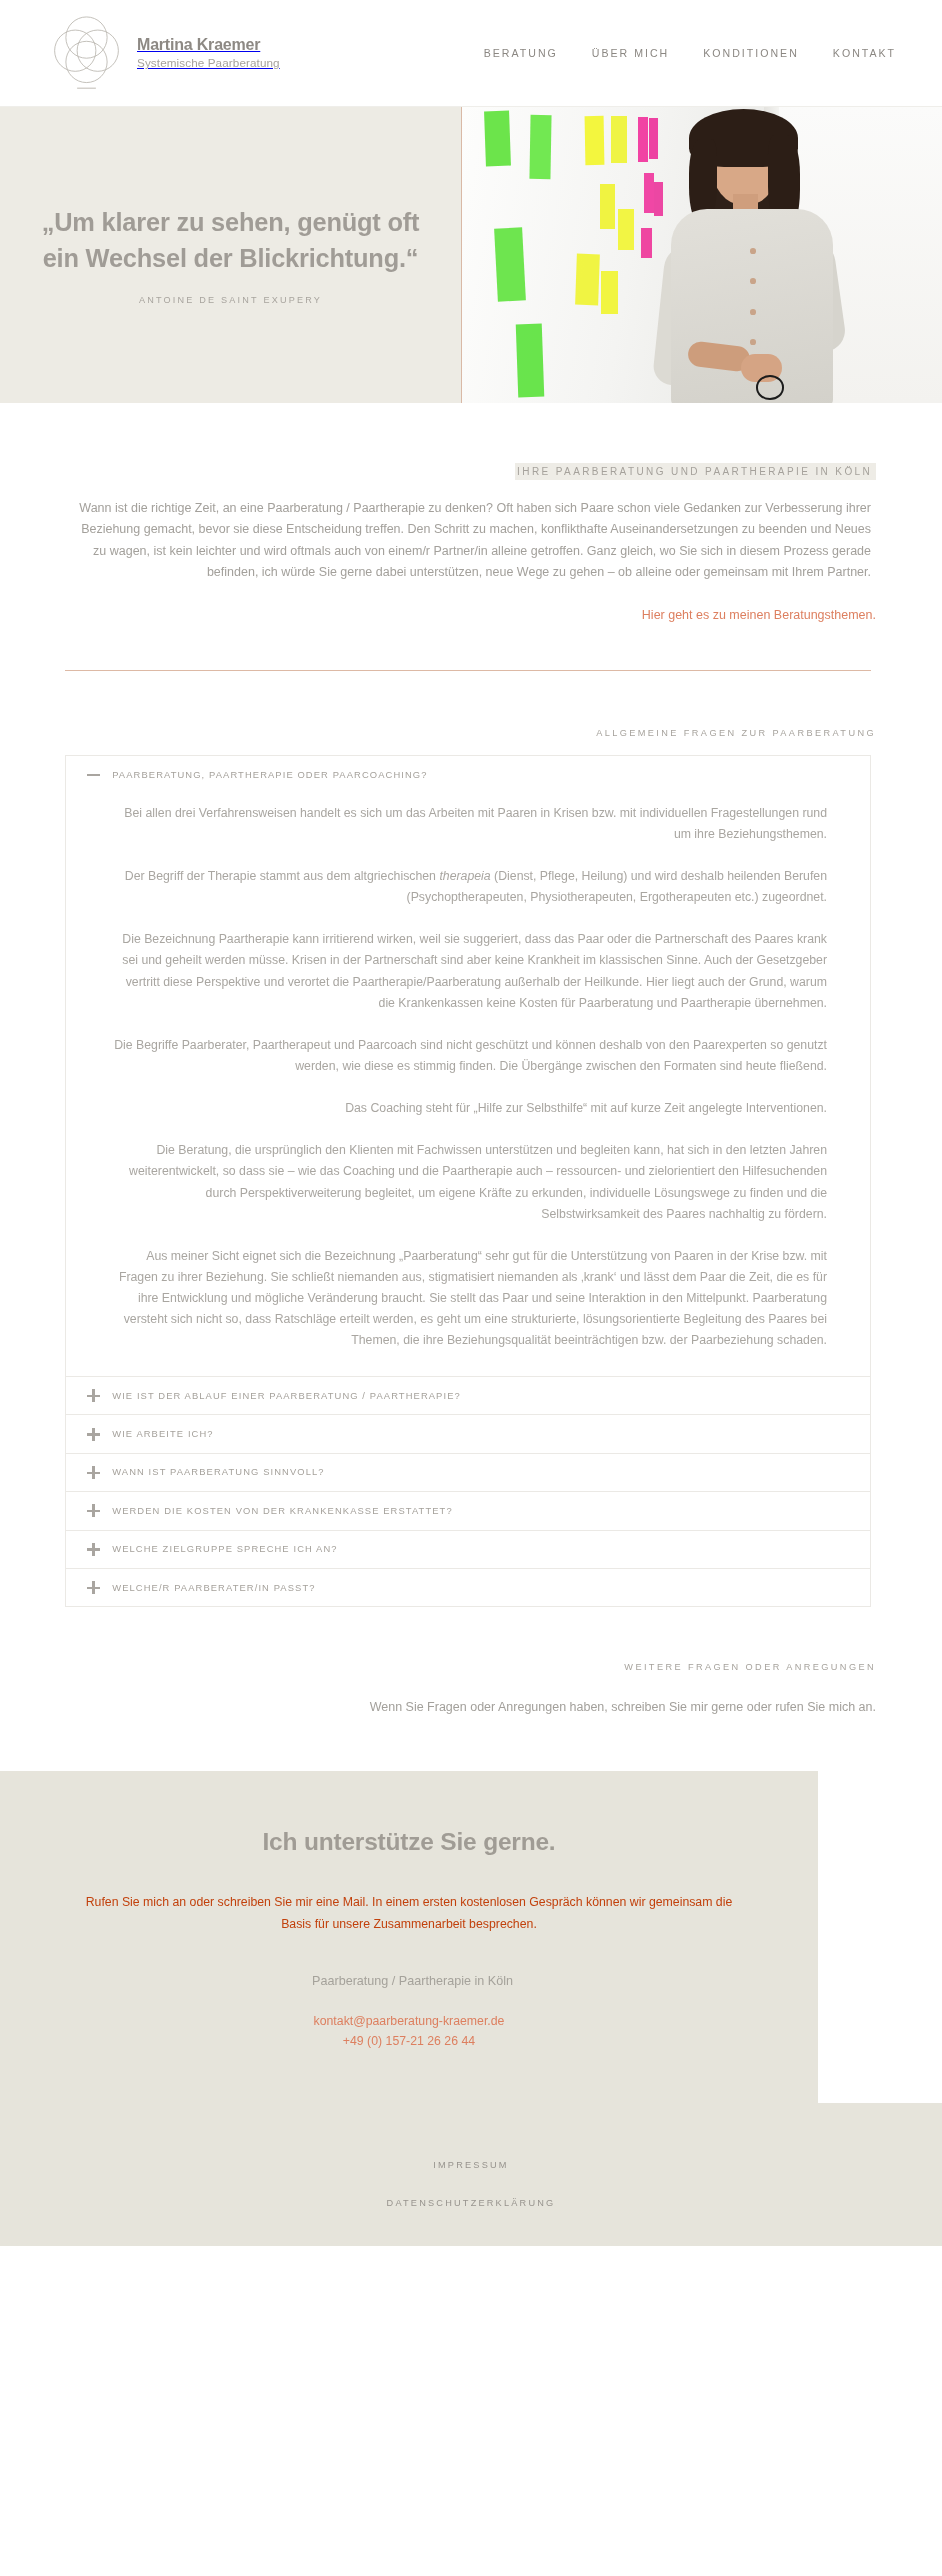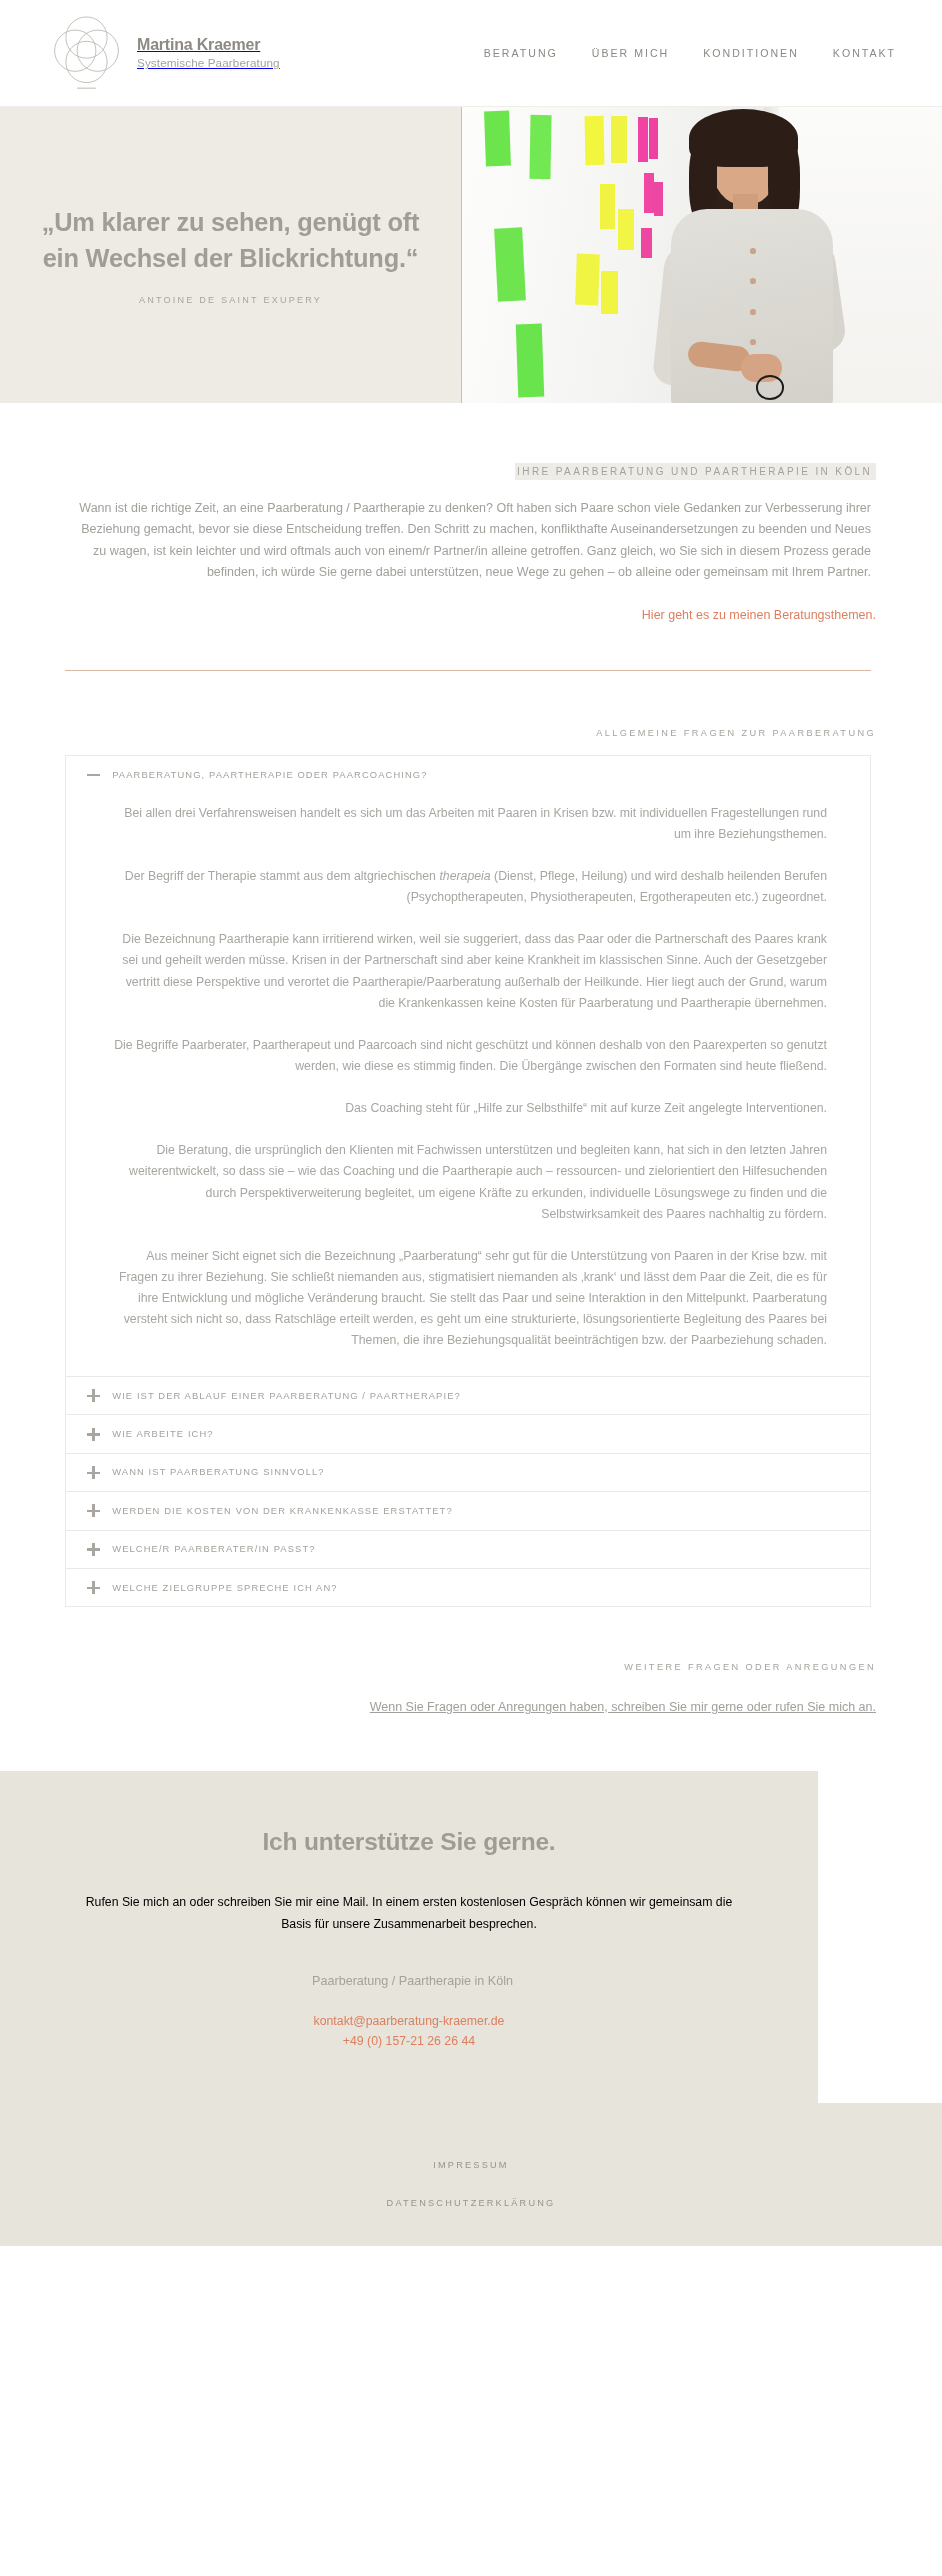--- a/index.html
+++ b/index.html
@@ -272,42 +272,41 @@
   .acc-body p:last-child { margin-bottom: 0; }
   .acc-body em { font-style: italic; }
 
   
   .further { padding: 55px 0 0 0; }
   .further .section-label { margin-bottom: 24.5px; }
   .further-text {
     font-size: 12.5px;
     color: #a3a09b;
     line-height: 1.72;
-    text-decoration: underline;
   }
   .content-pad-bottom { height: 53px; }
 
   
   .cta {
     background: #e6e4db;
     width: 818px;
     padding: 57px 0 51px 0;
     text-align: center;
   }
   .cta-title {
     font-size: 24.5px;
     font-weight: 700;
     color: #a09c95;
     letter-spacing: -0.2px;
     margin-bottom: 36px;
   }
   .cta-sub {
     font-size: 12.3px;
     line-height: 1.76;
-    color: #000000;
+    color: #c2410c;
     max-width: 660px;
     margin: 0 auto 38px auto;
   }
   .cta-service {
     font-size: 12.6px;
     color: #a5a29b;
     margin-bottom: 24.5px;
     padding-left: 7px;
   }
   .cta-contact a {
@@ -456,27 +455,27 @@
         </div>
         <div class="acc-item">
           <div class="acc-head">
             <span class="acc-icon plus"></span>
             <span class="acc-title">WERDEN DIE KOSTEN VON DER KRANKENKASSE ERSTATTET?</span>
           </div>
         </div>
         <div class="acc-item">
           <div class="acc-head">
             <span class="acc-icon plus"></span>
+            <span class="acc-title">WELCHE ZIELGRUPPE SPRECHE ICH AN?</span>
+          </div>
+        </div>
+        <div class="acc-item">
+          <div class="acc-head">
+            <span class="acc-icon plus"></span>
             <span class="acc-title">WELCHE/R PAARBERATER/IN PASST?</span>
-          </div>
-        </div>
-        <div class="acc-item">
-          <div class="acc-head">
-            <span class="acc-icon plus"></span>
-            <span class="acc-title">WELCHE ZIELGRUPPE SPRECHE ICH AN?</span>
           </div>
         </div>
       </div>
   </section>
 
   
   <section class="further">
     <div class="section-label">WEITERE FRAGEN ODER ANREGUNGEN</div>
     <p class="further-text">Wenn Sie Fragen oder Anregungen haben, schreiben Sie mir gerne oder rufen Sie mich an.</p>
   </section>

